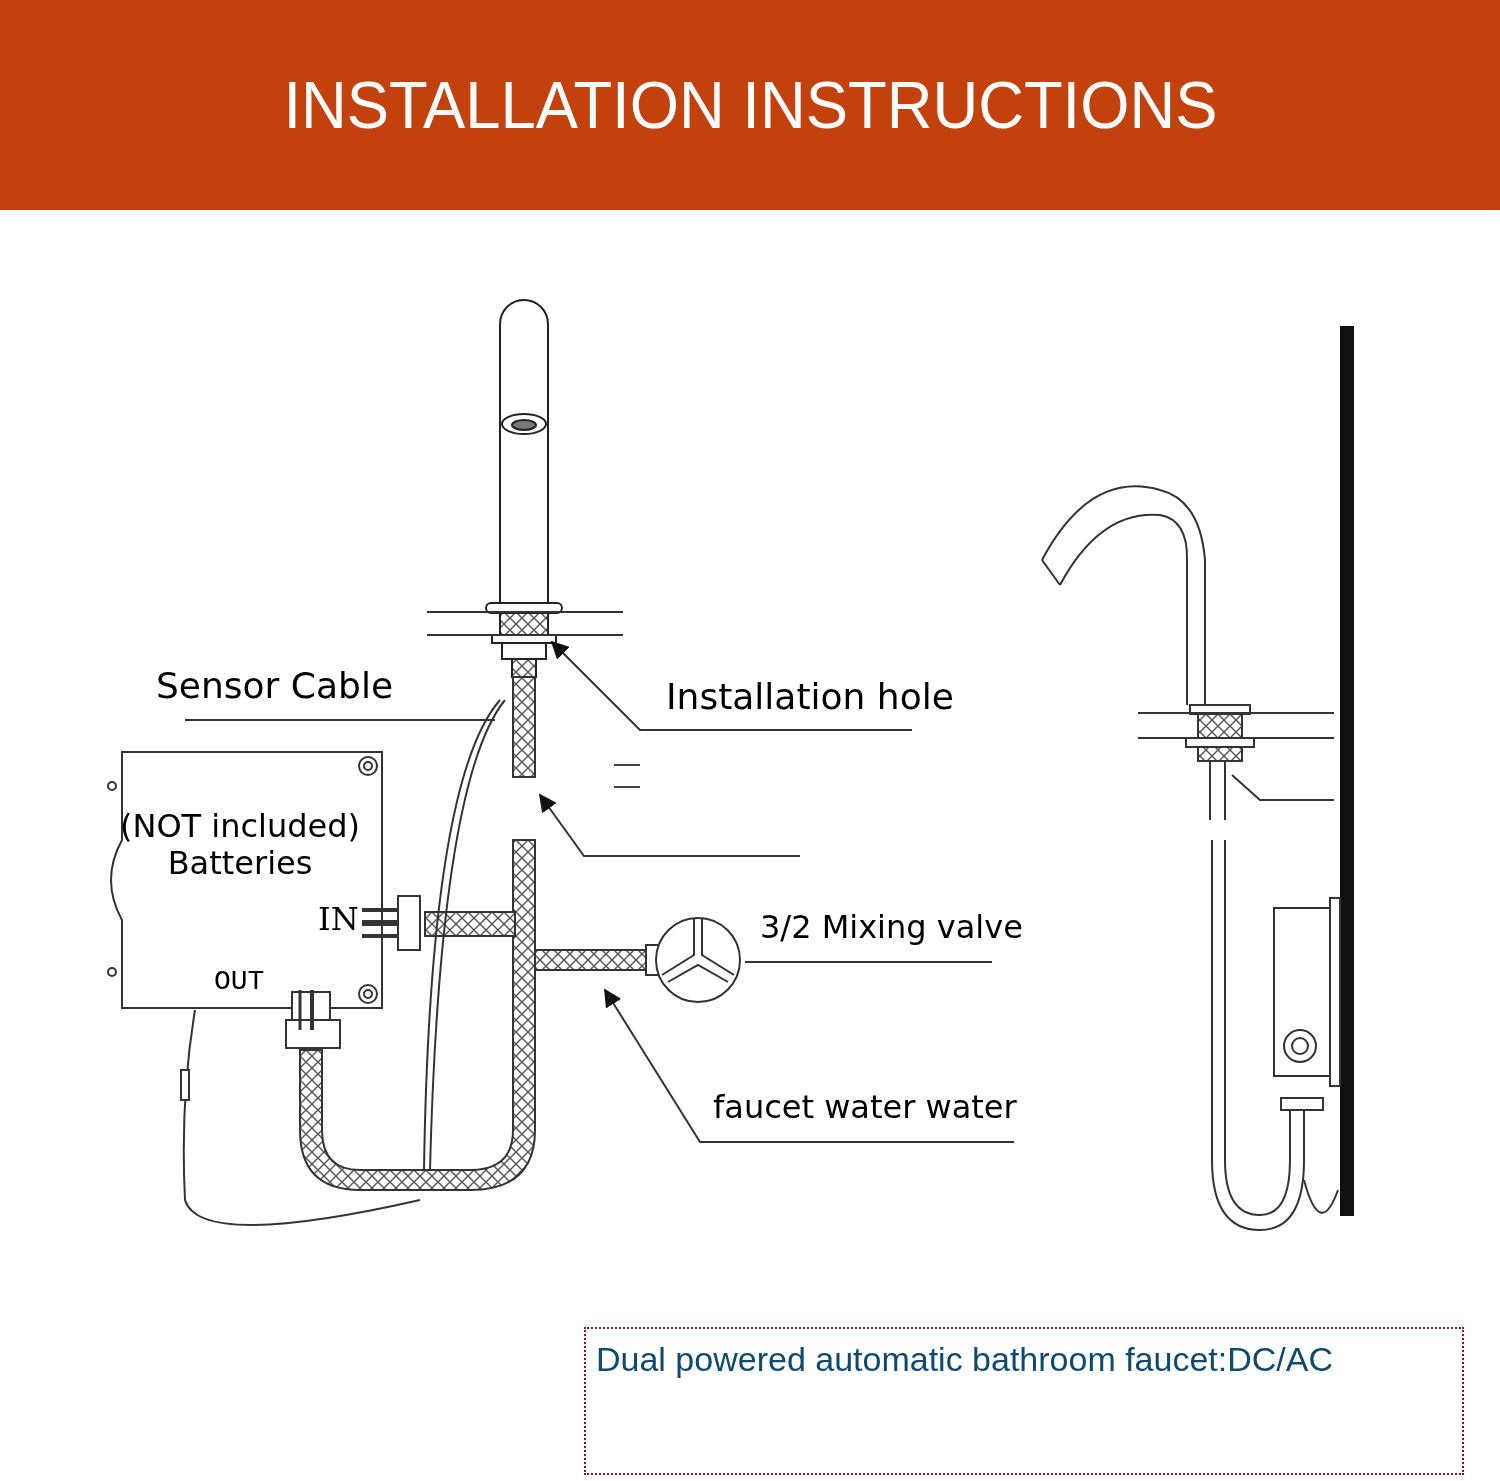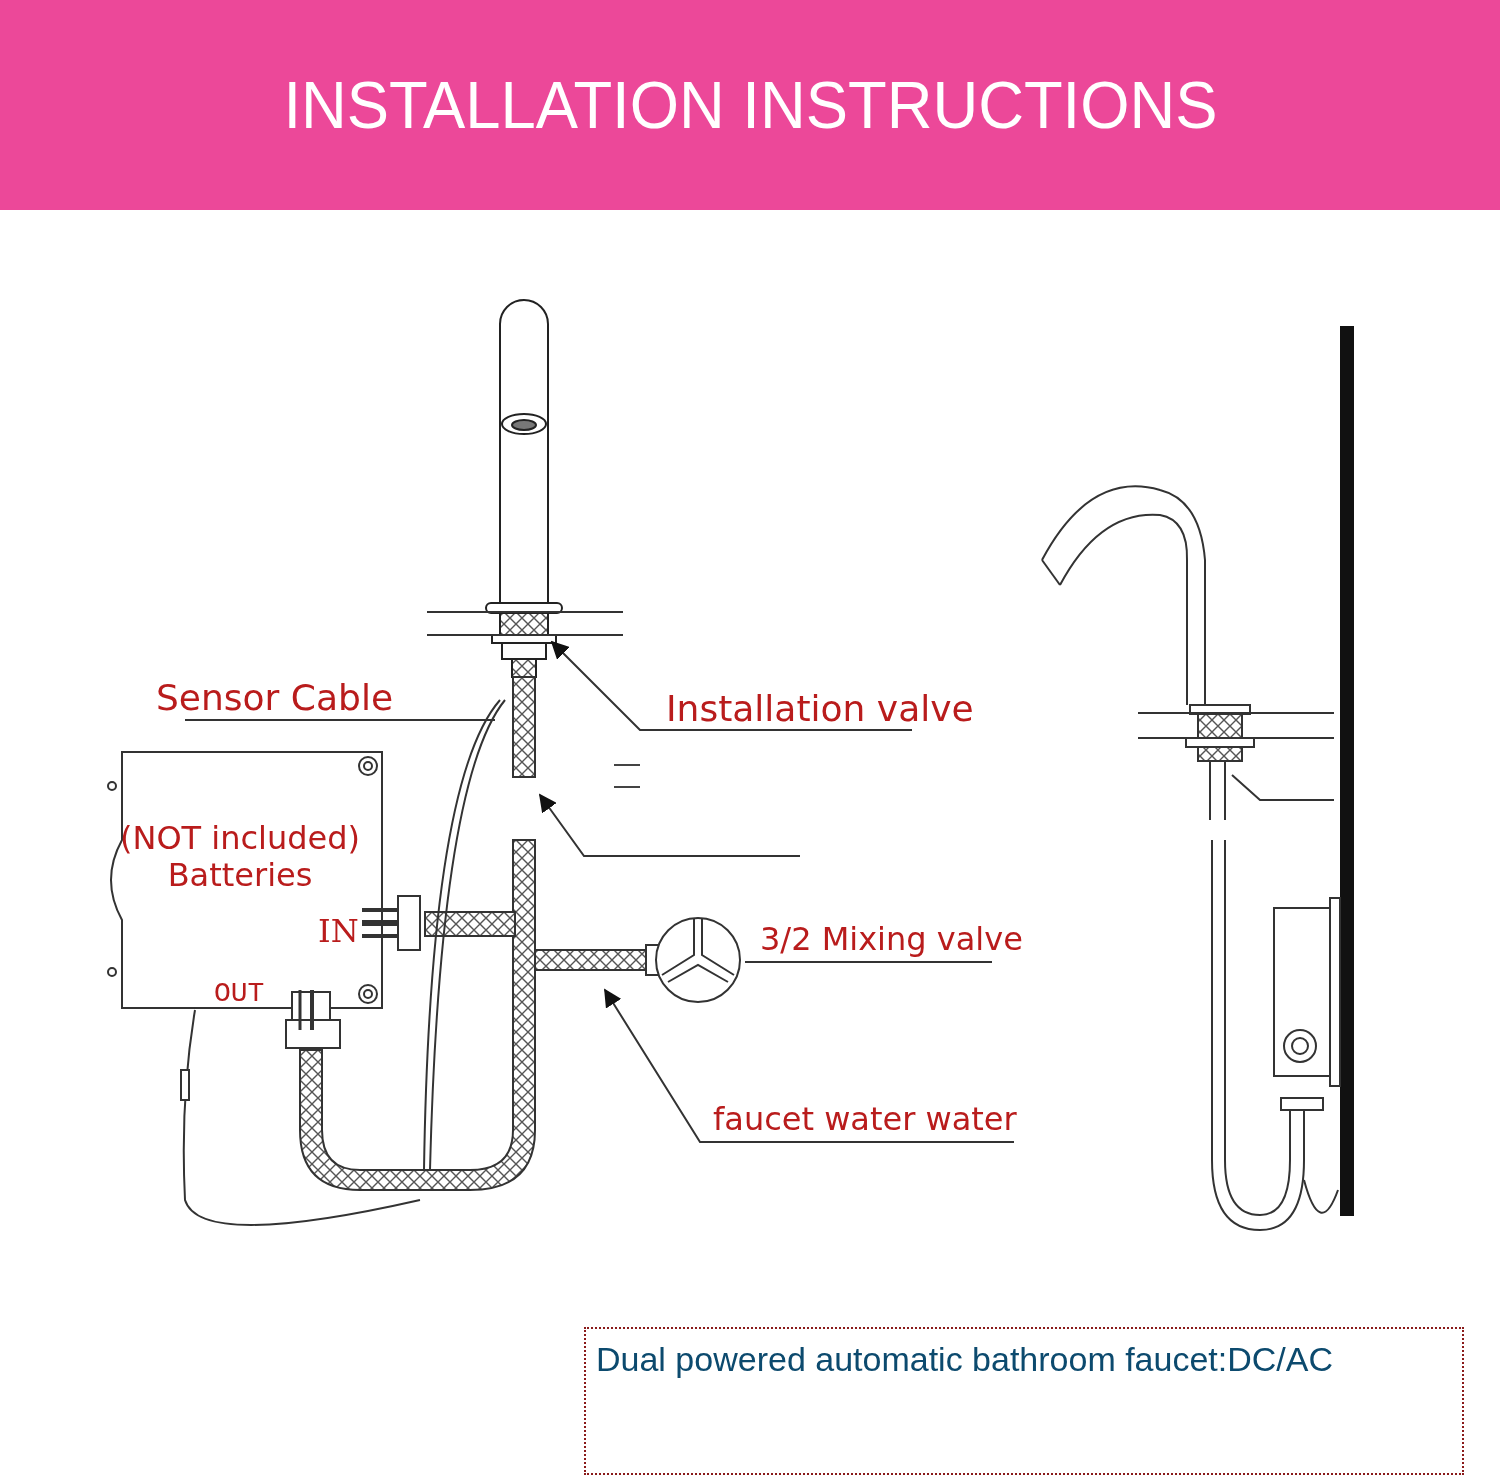--- a/index.html
+++ b/index.html
@@ -1,20 +1,20 @@
 <!DOCTYPE html>
 <html><head>
 <meta charset="utf-8">
 <style>
   html, body { margin: 0; padding: 0; background: #ffffff; }
   body { width: 1500px; height: 1481px; position: relative; overflow: hidden; font-family: "Liberation Sans", sans-serif; }
-  .banner { position: absolute; left: 0; top: 0; width: 1500px; height: 210px; background: #ec4899; display: flex; align-items: center; justify-content: center; }
+  .banner { position: absolute; left: 0; top: 0; width: 1500px; height: 210px; background: #c2410c; display: flex; align-items: center; justify-content: center; }
   .banner h1 { margin: 0; color: #ffffff; font-family: "Liberation Sans", sans-serif; font-weight: 400; font-size: 66px; letter-spacing: 0px; transform: scaleX(0.96); }
   svg.diagram { position: absolute; left: 0; top: 210px; }
-  .label { position: absolute; color: #b91c1c; font-family: "DejaVu Sans", sans-serif; white-space: nowrap; margin-top: 12px; }
+  .label { position: absolute; color: #000000; font-family: "DejaVu Sans", sans-serif; white-space: nowrap; }
   .lbl-sensor { left: 156px; top: 665px; font-size: 36px; }
   .lbl-hole { left: 666px; top: 676px; font-size: 36px; }
   .lbl-batt { left: 100px; top: 808px; font-size: 32px; text-align: center; width: 280px; line-height: 37px; }
   .lbl-valve { left: 760px; top: 908px; font-size: 32px; }
   .lbl-lines { left: 713px; top: 1088px; font-size: 32px; }
   .lbl-in { left: 318px; top: 900px; font-size: 32px; font-family: "DejaVu Serif", serif; }
   .lbl-out { left: 214px; top: 966px; font-size: 28px; font-family: Liberation Mono, monospace; }
   .spec-box { position: absolute; left: 584px; top: 1327px; width: 880px; height: 148px; border: 2px dotted #8a1a1a; box-sizing: border-box; padding: 8px 10px; }
   .spec-line { color: #0c4a6e; font-family: "Liberation Sans", sans-serif; font-size: 34px; line-height: 44px; white-space: nowrap; }
 </style>
@@ -124,21 +124,21 @@
     <rect x="1274" y="908" width="56" height="168" fill="#fff"></rect>
     <rect x="1330" y="898" width="10" height="188" fill="#fff"></rect>
     <circle cx="1300" cy="1046" r="16"></circle>
     <circle cx="1300" cy="1046" r="8"></circle>
     <rect x="1281" y="1098" width="42" height="12" fill="#fff"></rect>
     <path d="M1304 1180 Q1320 1240 1338 1190"></path>
   </g>
 </svg>
 
 <div class="label lbl-sensor">Sensor Cable</div>
-<div class="label lbl-hole">Installation valve</div>
+<div class="label lbl-hole">Installation hole</div>
 <div class="label lbl-batt">
   <div>(NOT included)</div>
   <div>Batteries</div>
 </div>
 <div class="label lbl-in">IN</div>
 <div class="label lbl-out">OUT</div>
 <div class="label lbl-valve">3/2 Mixing valve</div>
 <div class="label lbl-lines">faucet water water</div>
 
 <div class="spec-box">

